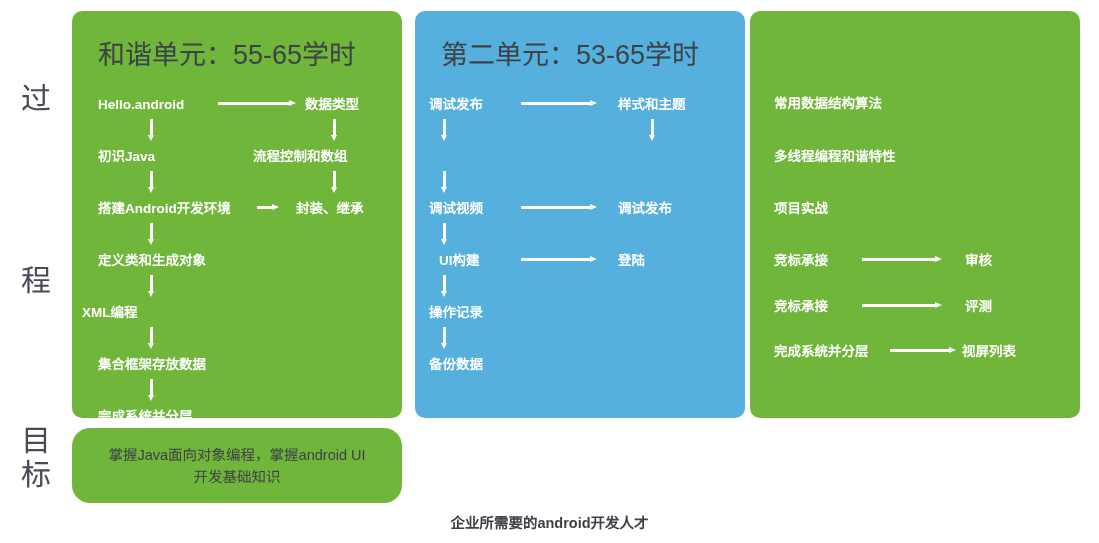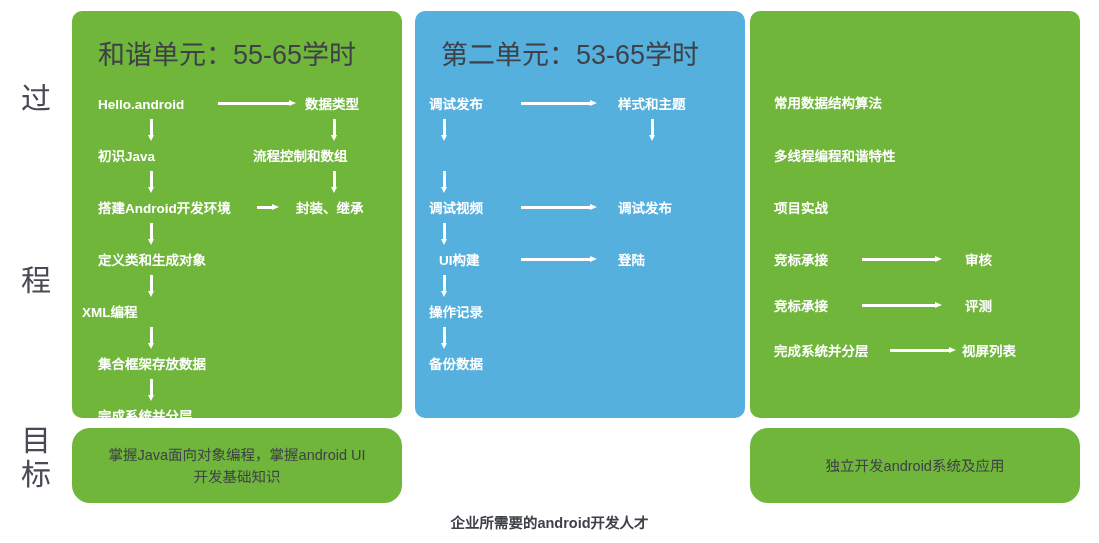--- a/index.html
+++ b/index.html
@@ -350,20 +350,17 @@
         <div class="node" style="left:215px; top:211px;">评测</div>
 
         <div class="node" style="left:24px; top:256px;">完成系统并分层</div>
         <div class="arrow-right" style="left:140px; top:260px; width:66px;">
           <div class="shaft" style="width:59px;"></div>
           <div class="head" style="left:59px;"></div>
         </div>
         <div class="node" style="left:212px; top:256px;">视屏列表</div>
       </div>
     </div>
-    <div class="goal-panel">
-      <div class="goal-text">独立开发android系统及应用</div>
-    </div>
   </div>
 
 </div>
 
 <div id="caption">企业所需要的android开发人才</div>
 
 </body></html>

